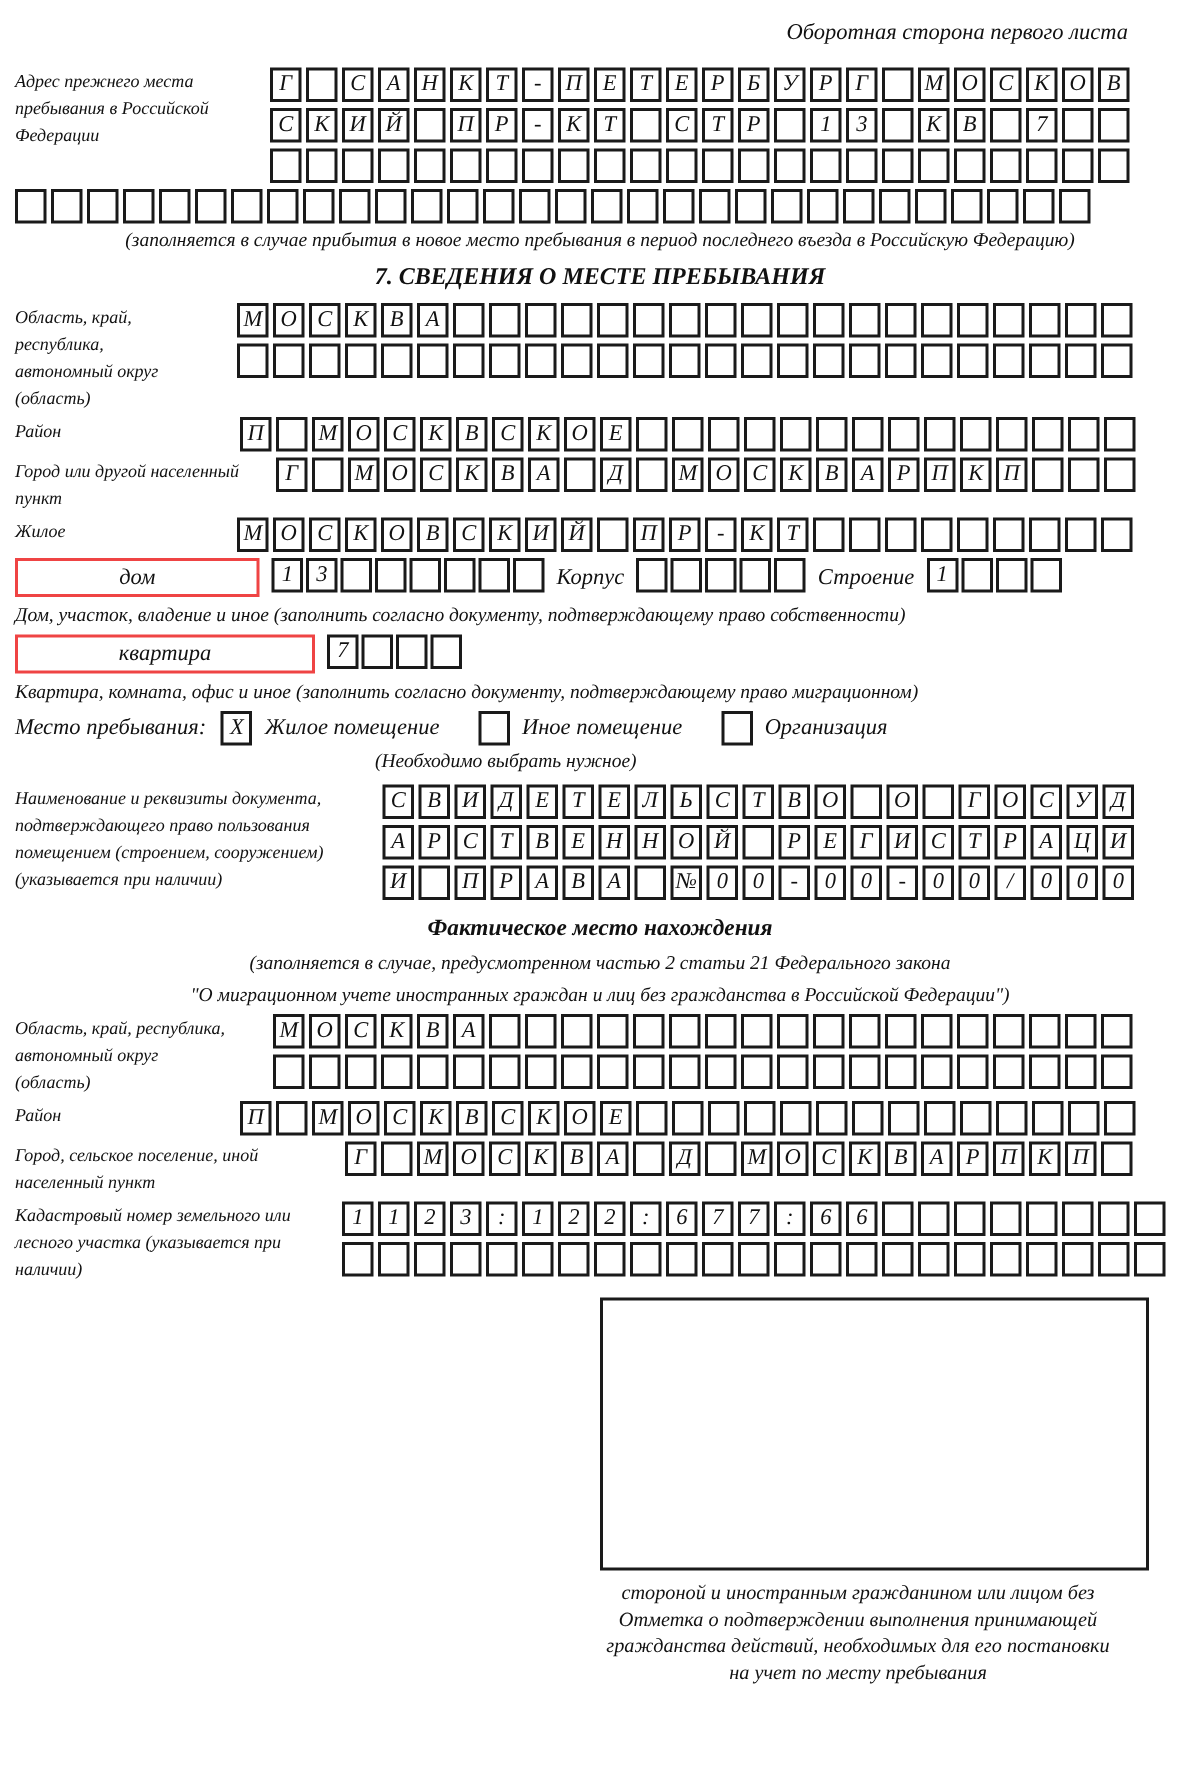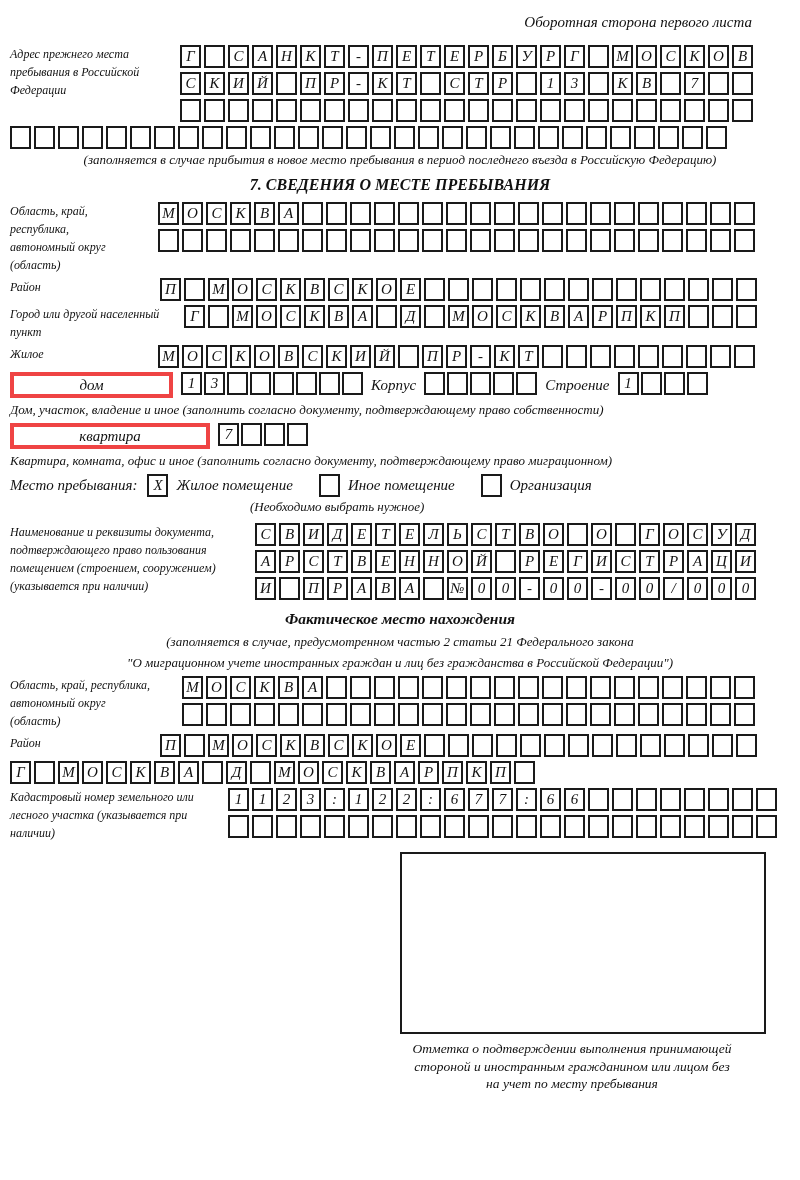--- a/index.html
+++ b/index.html
@@ -24,21 +24,21 @@
   .boxrow { display:flex; gap:3px; flex:none; }
   .cell {
     width:21px; height:23px; border:2px solid #1a1a1a;
     display:flex; align-items:center; justify-content:center;
     font-size:15px; line-height:1; flex:none; background:#fff;
   }
   .boxrow.tight { gap:2px; }
   .fullrow { margin-bottom:3px; }
 
   .widebox {
-    border:4px solid #ef4444; height:26px; display:flex;
+    border:2px solid #ef4444; height:26px; display:flex;
     align-items:center; justify-content:center; font-size:15px; flex:none;
   }
   .wb-house { width:163px; margin-right:8px; }
   .wb-apt   { width:200px; margin-right:8px; }
   .inl { font-size:15px; line-height:26px; padding:0 8px; flex:none; }
 
   .note { font-size:13px; line-height:16px; margin-bottom:5px; }
   .center { text-align:center; }
 
   .h-title  { text-align:center; font-weight:bold; font-size:16px; margin:8px 0 8px; }
@@ -546,20 +546,21 @@
         <span class="cell"></span>
         <span class="cell"></span>
         <span class="cell"></span>
         <span class="cell"></span>
         <span class="cell"></span>
         <span class="cell"></span>
       </div>
   </div>
 
   <div class="frow">
+    <div class="lbl w220">Город, сельское поселение, иной населенный пункт</div>
     <div class="boxrow">
         <span class="cell">Г</span>
         <span class="cell"></span>
         <span class="cell">М</span>
         <span class="cell">О</span>
         <span class="cell">С</span>
         <span class="cell">К</span>
         <span class="cell">В</span>
         <span class="cell">А</span>
         <span class="cell"></span>
@@ -631,19 +632,20 @@
           <span class="cell"></span>
           <span class="cell"></span>
           <span class="cell"></span>
         </div>
     </div>
   </div>
 
   <div class="stamp-wrap">
     <div class="stamp-box"></div>
     <div class="stamp-note">
+        <div>стороной и иностранным гражданином или лицом без</div>
         <div>Отметка о подтверждении выполнения принимающей</div>
-        <div>стороной и иностранным гражданином или лицом без</div>
+        <div>гражданства действий, необходимых для его постановки</div>
         <div>на учет по месту пребывания</div>
       </div>
   </div>
 
 </div>
 
 </body></html>

